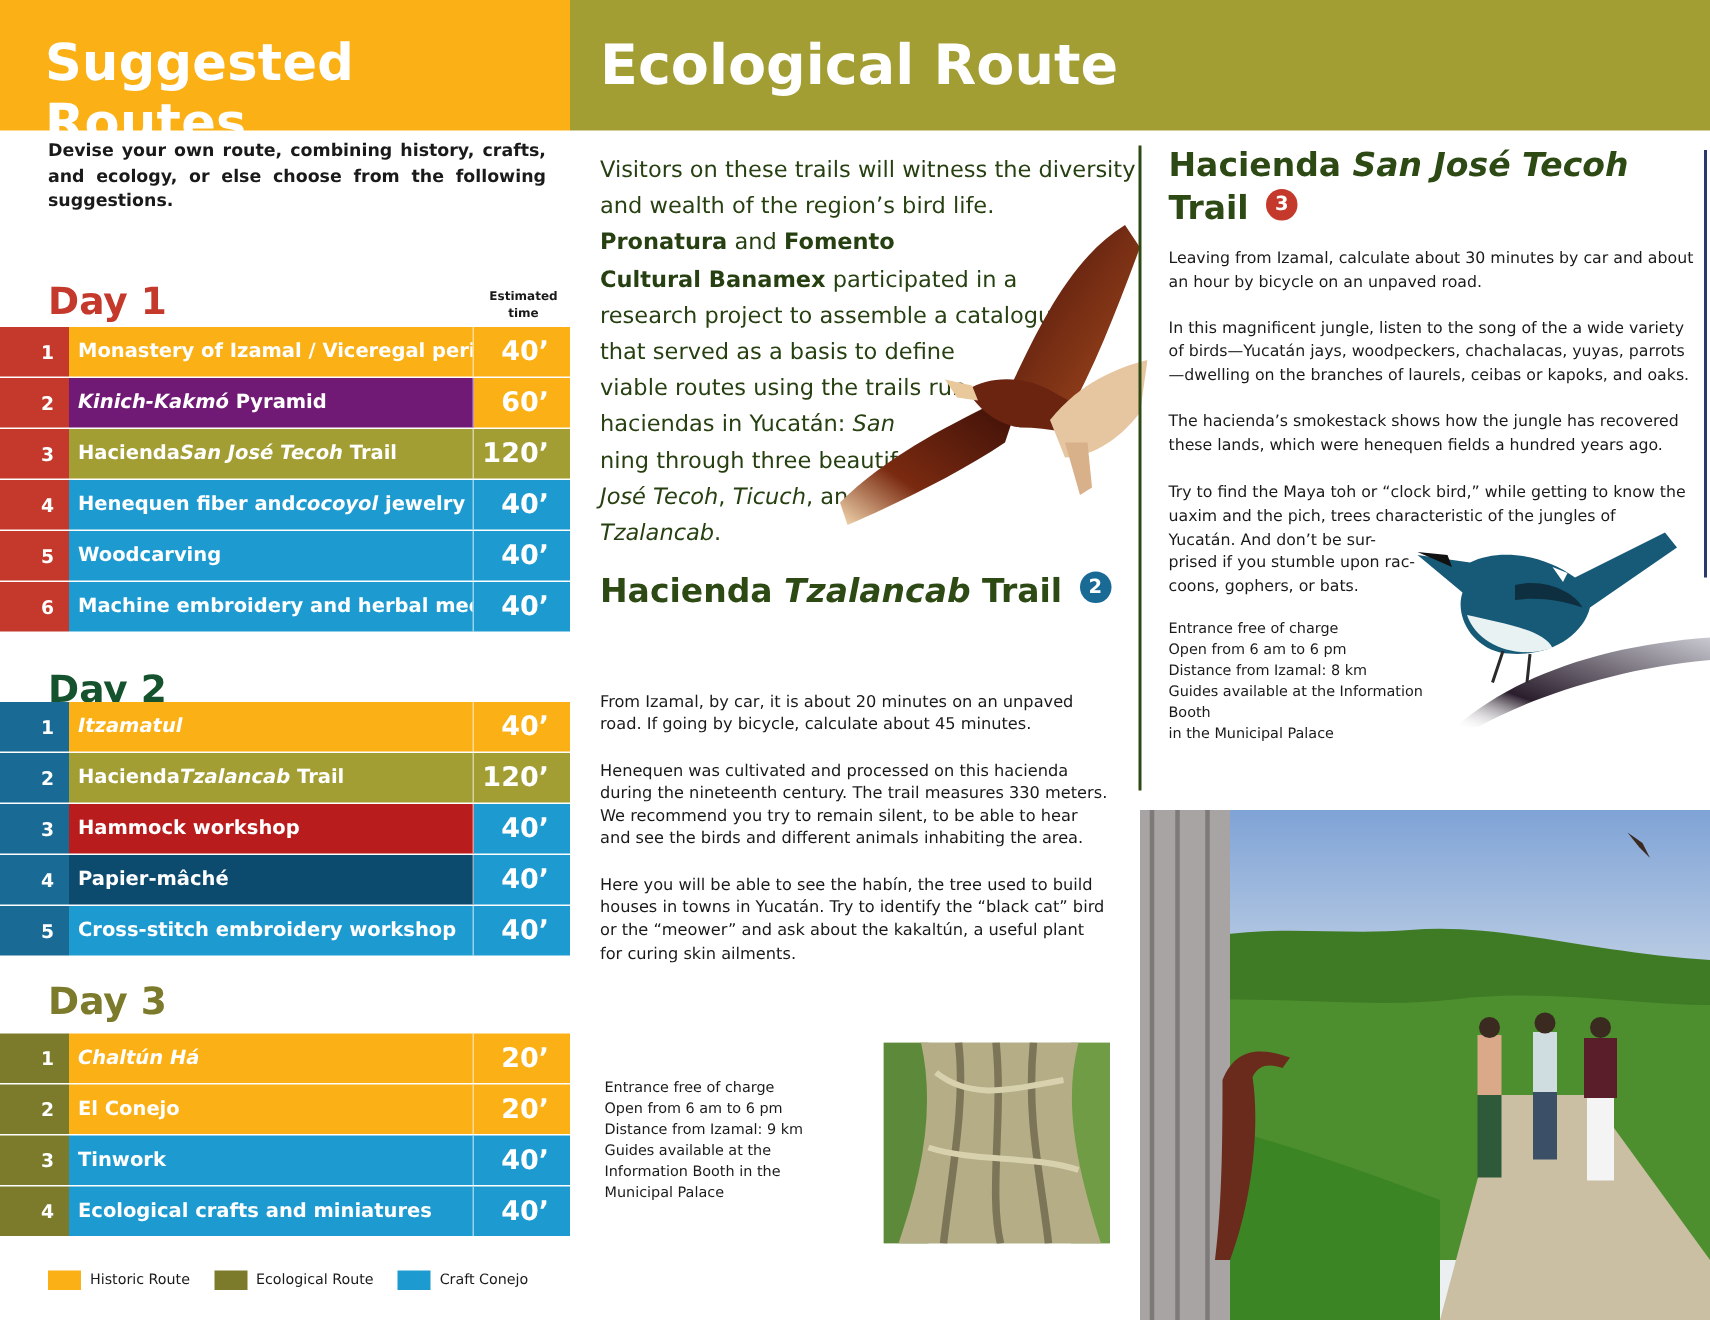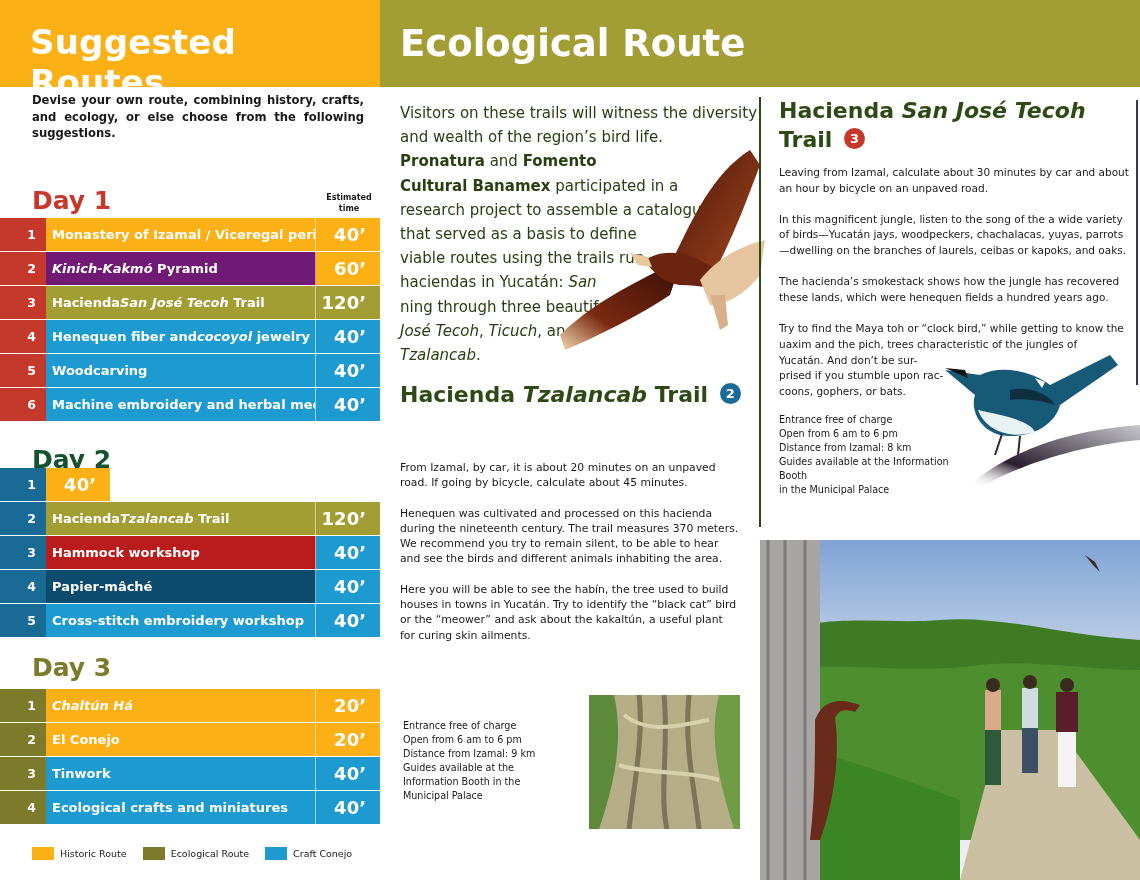--- a/index.html
+++ b/index.html
@@ -99,20 +99,23 @@
     </div>
     <div class="rrow">
       <div class="rnum" style="background: rgb(196, 57, 43);">6</div>
       <div class="rlabel" style="background: rgb(29, 155, 209);">Machine embroidery and herbal medicine</div>
       <div class="rtime" style="background: rgb(29, 155, 209);">40’</div>
     </div>
   </div>
 <div class="rtable" id="day-table-1" style="top:468px">
     <div class="rrow">
       <div class="rnum" style="background: rgb(26, 106, 150);">1</div>
+      <div class="rlabel" style="background: rgb(251, 176, 22);">
+        <i class="it" style="white-space: pre;">Itzamatul</i>
+      </div>
       <div class="rtime" style="background: rgb(251, 176, 22);">40’</div>
     </div>
     <div class="rrow">
       <div class="rnum" style="background: rgb(26, 106, 150);">2</div>
       <div class="rlabel" style="background: rgb(163, 158, 52);">Hacienda <i class="it" style="white-space: pre;">Tzalancab</i><span style="white-space: pre;"> Trail</span></div>
       <div class="rtime" style="background: rgb(163, 158, 52);">120’</div>
     </div>
     <div class="rrow">
       <div class="rnum" style="background: rgb(26, 106, 150);">3</div>
       <div class="rlabel" style="background: #b91c1c;">Hammock workshop</div>
@@ -204,21 +207,21 @@
   <path d="M150 150 L160 185 L168 180 L165 150 Z" fill="#d8b08a"></path>
 </svg>
 
 <div class="trail-h" style="left:400px;top:382px;font-size:22px;text-align:center;">
   <span>Hacienda </span><i>Tzalancab</i><span> Trail</span>
   <span class="badge" style="background:#1a6a96">2</span>
 </div>
 
 <div class="para" style="left:400px;top:428px;width:340px;margin-top:32px;">
   <p>From Izamal, by car, it is about 20 minutes on an unpaved road. If going by bicycle, calculate about 45 minutes.</p>
-  <p>Henequen was cultivated and processed on this hacienda during the nineteenth century. The trail measures 370 meters. We recommend you try to remain silent, to be able to hear and see the birds and different animals inhabiting the area.</p>
+  <p>Henequen was cultivated and processed on this hacienda during the nineteenth century. The trail measures 330 meters. We recommend you try to remain silent, to be able to hear and see the birds and different animals inhabiting the area.</p>
   <p>Here you will be able to see the habín, the tree used to build houses in towns in Yucatán. Try to identify the “black cat” bird or the “meower” and ask about the kakaltún, a useful plant for curing skin ailments.</p>
 </div>
 
 <div class="info" style="left:403px;top:719px;width:170px;">
   <div>Entrance free of charge</div>
   <div>Open from 6 am to 6 pm</div>
   <div>Distance from Izamal: 9 km</div>
   <div>Guides available at the</div>
   <div>Information Booth in the</div>
   <div>Municipal Palace</div>

